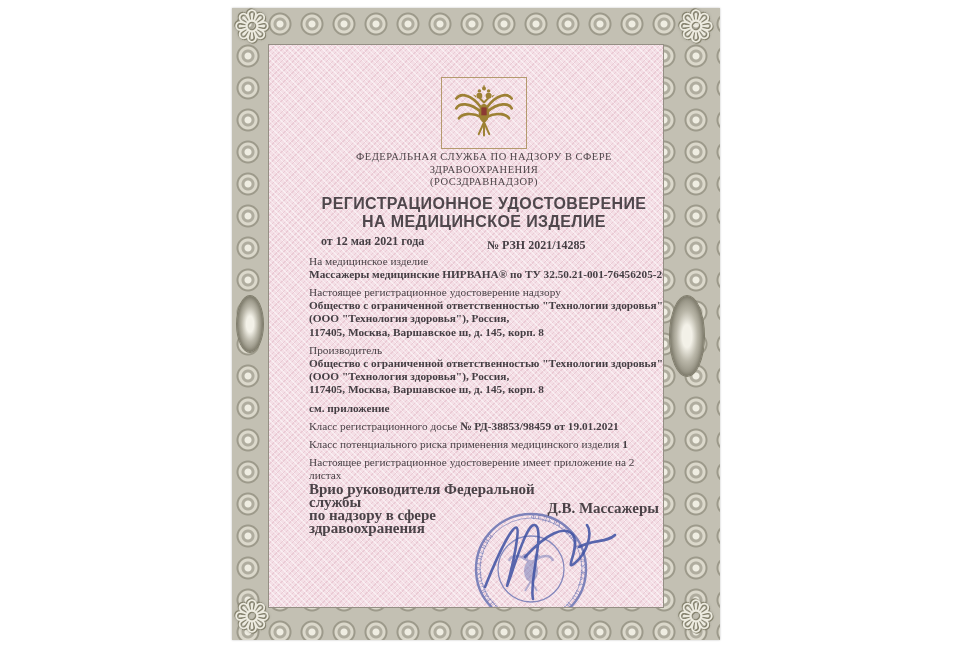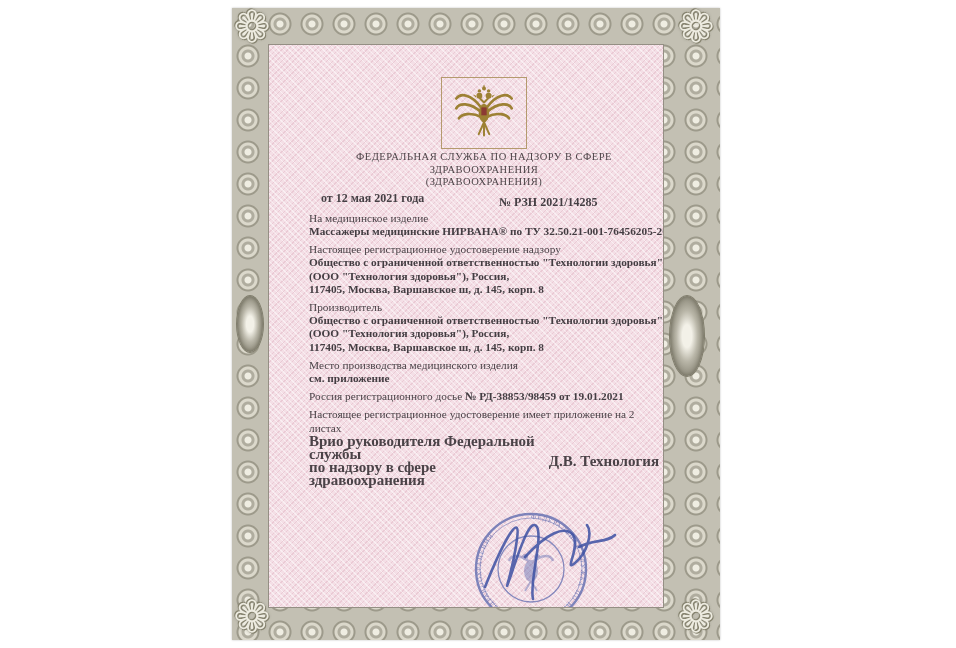--- a/index.html
+++ b/index.html
@@ -31,21 +31,21 @@
          border:1px solid #948f84;overflow:hidden;}
   .content{position:absolute;left:40px;right:4px;top:0;color:#4a4247;}
   
   .emblem-box{width:84px;height:70px;margin:32px auto 0;border:1px solid #b49a6d;
               display:flex;align-items:center;justify-content:center;background:rgba(255,255,255,.06);}
   .agency{margin-top:2px;text-align:center;font-size:10.5px;letter-spacing:.5px;color:#4d4448;line-height:1.2;}
   .doc-title{margin-top:6px;text-align:center;font-family:"Liberation Sans",sans-serif;
              font-weight:700;font-size:16px;letter-spacing:.4px;color:#4f474c;line-height:1.15;}
   .date-row{margin-top:2px;height:16px;font-weight:bold;font-size:12px;color:#453f44;position:relative;}
   .issue-date{position:absolute;left:12px;top:0;}
-  .reg-number{position:absolute;left:190px;top:4px;}
+  .reg-number{position:absolute;left:178px;top:4px;}
   
   .field{margin-top:5px;font-size:11.3px;line-height:13.2px;}
   .field .label{font-weight:normal;}
   .field .value,.field .bold{font-weight:bold;color:#433d42;}
   .nowrap{white-space:nowrap;}
   .gap-lg{margin-top:28px;}
   
   .sig-row{margin-top:0;display:flex;align-items:center;font-size:15px;line-height:13.2px;position:relative;z-index:3;}
   .sig-left{font-weight:bold;}
   .sig-name{margin-left:auto;font-weight:bold;white-space:nowrap;}
@@ -91,23 +91,27 @@
               <circle cx="50" cy="5" r="3"></circle>
               <rect x="49" y="0" width="2" height="4"></rect>
               <ellipse cx="50" cy="42" rx="8" ry="14"></ellipse>
             </g>
             <rect x="45.5" y="33" width="9" height="13" rx="1.5" fill="#8c3a33" stroke="#9d8134" stroke-width="1"></rect>
           </svg>
         </div>
 
         <div class="agency">
           <div>ФЕДЕРАЛЬНАЯ СЛУЖБА ПО НАДЗОРУ В СФЕРЕ ЗДРАВООХРАНЕНИЯ</div>
-          <div>(ЗДРАВООХРАНЕНИЯ)</div>
+          <div>(РОСЗДРАВНАДЗОР)</div>
         </div>
 
+        <div class="doc-title">
+          <div>РЕГИСТРАЦИОННОЕ УДОСТОВЕРЕНИЕ</div>
+          <div>НА МЕДИЦИНСКОЕ ИЗДЕЛИЕ</div>
+        </div>
 
         <div class="date-row">
           <span class="issue-date">от 12 мая 2021 года</span>
           <span class="reg-number">№  РЗН 2021/14285</span>
         </div>
 
         <div class="field">
           <div class="label">На медицинское изделие</div>
           <div class="value nowrap">Массажеры медицинские НИРВАНА® по ТУ 32.50.21-001-76456205-2020</div>
         </div>
@@ -120,42 +124,45 @@
         </div>
 
         <div class="field">
           <div class="label">Производитель</div>
           <div class="value nowrap">Общество с ограниченной ответственностью "Технологии здоровья"</div>
           <div class="value nowrap">(ООО "Технология здоровья"), Россия,</div>
           <div class="value nowrap">117405, Москва, Варшавское ш, д. 145, корп. 8</div>
         </div>
 
         <div class="field">
-          <div class="label">Место производства медицинского изделия</div>
           <div class="value">см. приложение</div>
         </div>
 
         <div class="field nowrap">
-          <span class="label">Россия регистрационного досье</span>
+          <span class="label">Класс регистрационного досье</span>
           <span class="bold">№ РД-38853/98459 от 19.01.2021</span>
         </div>
 
+        <div class="field nowrap">
+          <span class="label">Класс потенциального риска применения медицинского изделия</span>
+          <span class="bold">1</span>
+        </div>
 
 
         <div class="field">
           <span class="label">Настоящее регистрационное удостоверение имеет приложение на 2 листах</span>
         </div>
 
 
         <div class="sig-row">
           <div class="sig-left">
             <div>Врио руководителя Федеральной службы</div>
             <div>по надзору в сфере здравоохранения</div>
           </div>
-          <div class="sig-name">Д.В. Технология</div>
+          <div class="sig-name">Д.В. Массажеры</div>
         </div>
 
       </div>
 
       <svg class="stamp" viewBox="0 0 128 128">
         <defs>
           <path id="rimpath" d="M64,14 a50,50 0 1,1 -0.01,0"></path>
         </defs>
         <g stroke="#4c5ca8" fill="none">
           <circle cx="64" cy="64" r="55" stroke-width="2.4" opacity="0.8"></circle>

